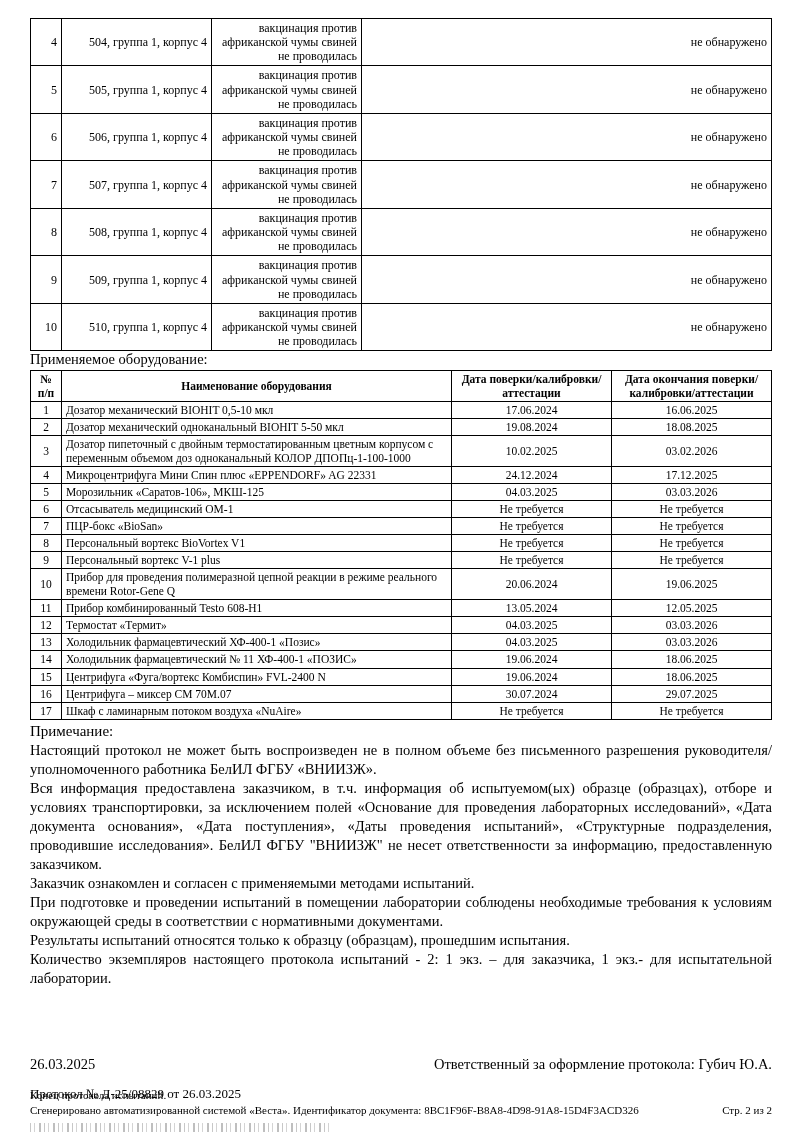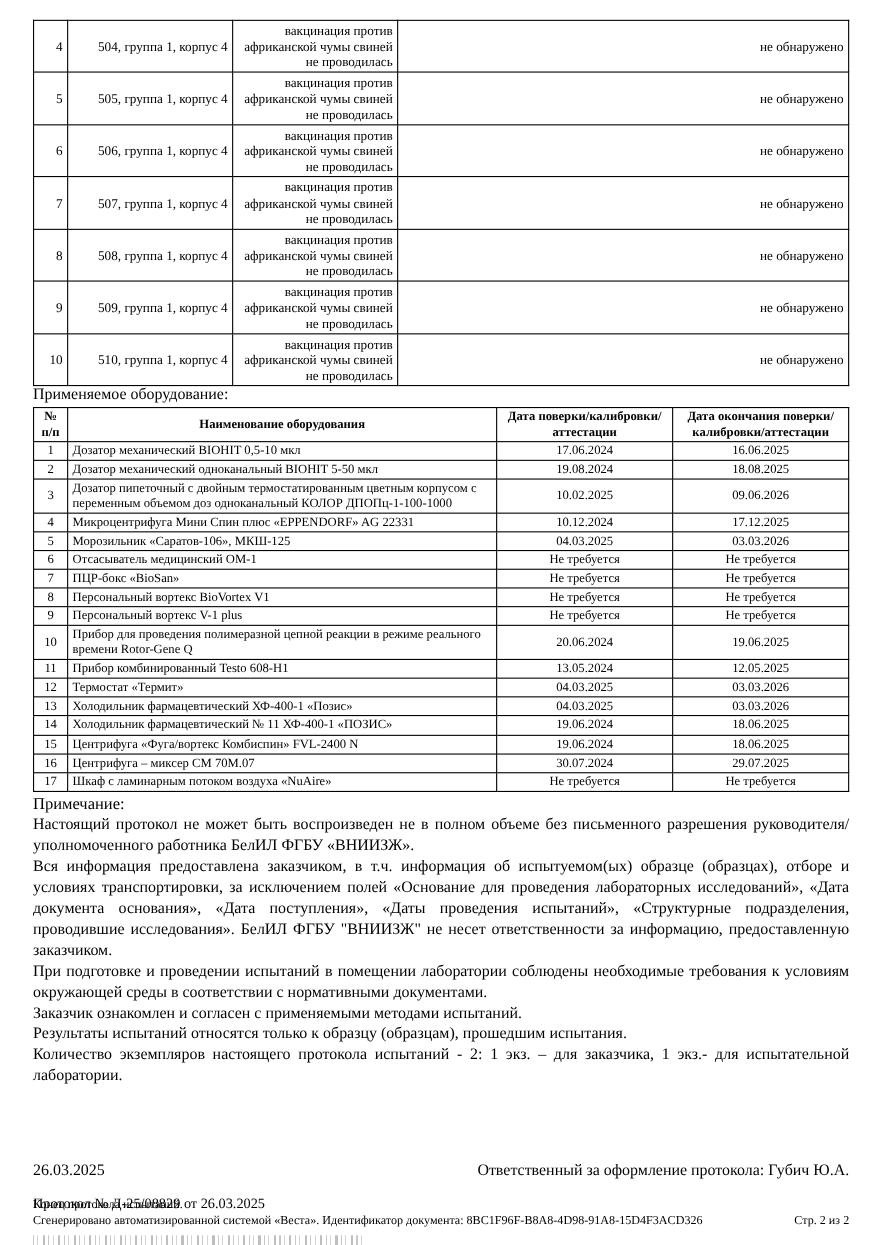--- a/index.html
+++ b/index.html
@@ -183,27 +183,27 @@
             <td class="c">2</td>
             <td class="l">Дозатор механический одноканальный BIOHIT 5-50 мкл</td>
             <td class="c">19.08.2024</td>
             <td class="c">18.08.2025</td>
           </tr>
 
           <tr>
             <td class="c">3</td>
             <td class="l">Дозатор пипеточный с двойным термостатированным цветным корпусом с переменным объемом доз одноканальный КОЛОР ДПОПц-1-100-1000</td>
             <td class="c">10.02.2025</td>
-            <td class="c">09.06.2026</td>
+            <td class="c">03.02.2026</td>
           </tr>
 
           <tr>
             <td class="c">4</td>
             <td class="l">Микроцентрифуга Мини Спин плюс «EPPENDORF» AG 22331</td>
-            <td class="c">10.12.2024</td>
+            <td class="c">24.12.2024</td>
             <td class="c">17.12.2025</td>
           </tr>
 
           <tr>
             <td class="c">5</td>
             <td class="l">Морозильник «Саратов-106», МКШ-125</td>
             <td class="c">04.03.2025</td>
             <td class="c">03.03.2026</td>
           </tr>
 
@@ -294,23 +294,23 @@
     </table>
 
     <div class="notes">
       <div class="notes-title">Примечание:</div>
       <div>
 
           <p>Настоящий протокол не может быть воспроизведен не в полном объеме без письменного разрешения руководителя/уполномоченного работника БелИЛ ФГБУ «ВНИИЗЖ».</p>
 
           <p>Вся информация предоставлена заказчиком, в т.ч. информация об испытуемом(ых) образце (образцах), отборе и условиях транспортировки, за исключением полей «Основание для проведения лабораторных исследований», «Дата документа основания», «Дата поступления», «Даты проведения испытаний», «Структурные подразделения, проводившие исследования». БелИЛ ФГБУ "ВНИИЗЖ" не несет ответственности за информацию, предоставленную заказчиком.</p>
 
+          <p>Заказчик ознакомлен и согласен с применяемыми методами испытаний.</p>
+
           <p>При подготовке и проведении испытаний в помещении лаборатории соблюдены необходимые требования к условиям окружающей среды в соответствии с нормативными документами.</p>
-
-          <p>Заказчик ознакомлен и согласен с применяемыми методами испытаний.</p>
 
           <p>Результаты испытаний относятся только к образцу (образцам), прошедшим испытания.</p>
 
           <p>Количество экземпляров настоящего протокола испытаний - 2: 1 экз. – для заказчика, 1 экз.- для испытательной лаборатории.</p>
         </div>
     </div>
 
     <div class="sig-row">
       <span>26.03.2025</span>
       <span>Ответственный за оформление протокола: Губич Ю.А.</span>

